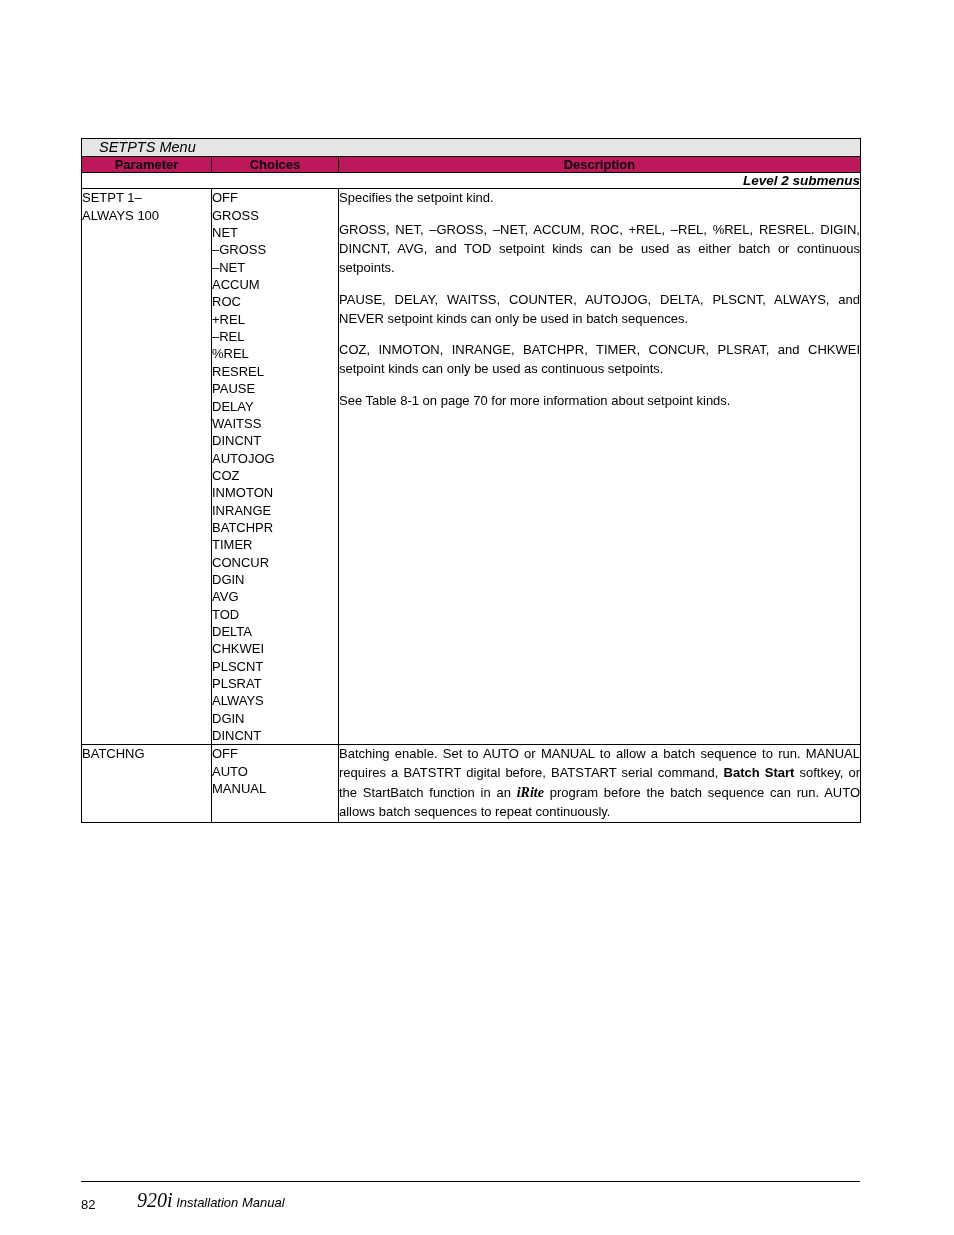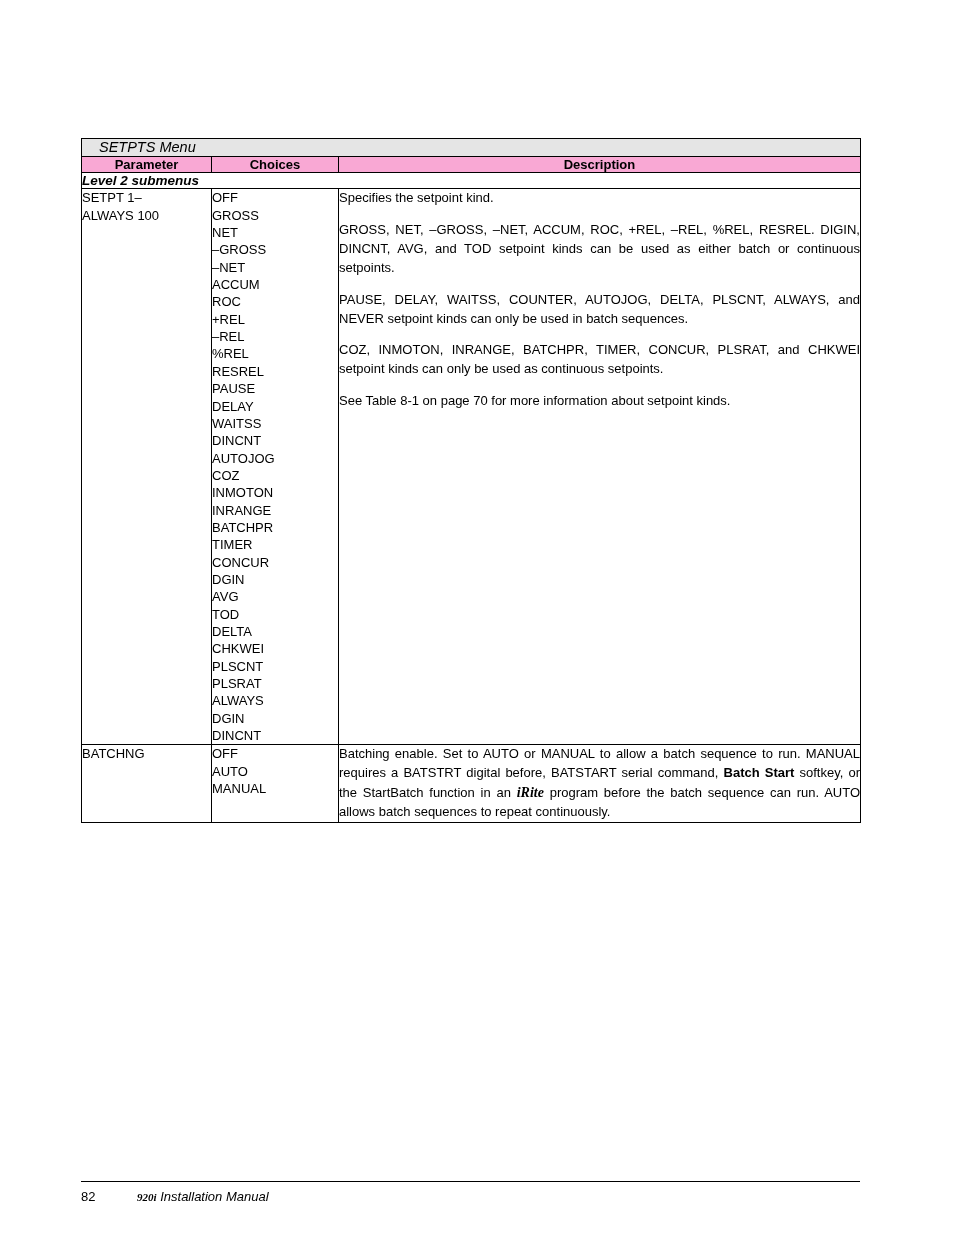--- a/index.html
+++ b/index.html
@@ -52,30 +52,31 @@
   }
   .title-text {
     font-style: italic;
     font-size: 14.5px;
     line-height: 1.2;
     margin-left: 17px;
   }
 
   
   .head-row td {
-    background: #f9a8d4;
+    background: #be185d;
     text-align: center;
     font-weight: bold;
     font-size: 13px;
     padding: 5px 4px 6px 4px;
   }
 
   
   .section-row td {
     padding: 4px 8px 5px 8px;
+    text-align: right;
   }
   .section-text {
     font-weight: bold;
     font-style: italic;
     font-size: 13.5px;
   }
 
   
   .cell {
     padding: 7px 9px 8px 9px;
@@ -136,22 +137,22 @@
   .footer-page {
     width: 56px;
     flex: 0 0 56px;
   }
   .footer-title {
     font-style: italic;
   }
   .footer-title .model {
     font-family: "Liberation Serif", serif;
     font-style: italic;
-    font-weight: bold;
-    font-size: 11px;
+    font-weight: normal;
+    font-size: 20px;
   }
 </style>
 </head>
 <body>
 
 <div class="page">
 
   <div class="table-wrap">
     <table class="doc-table">
       <colgroup>

